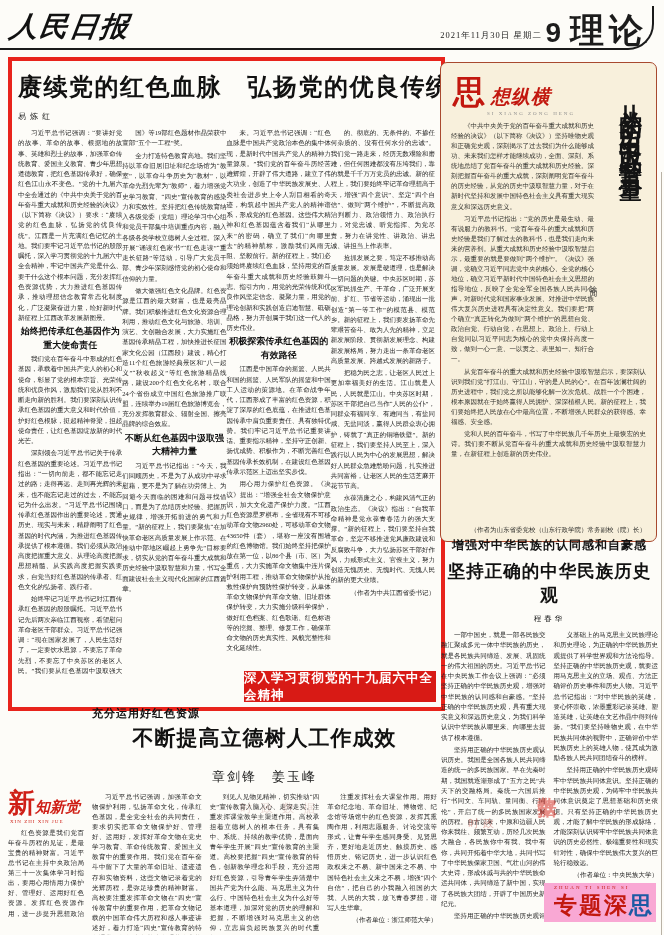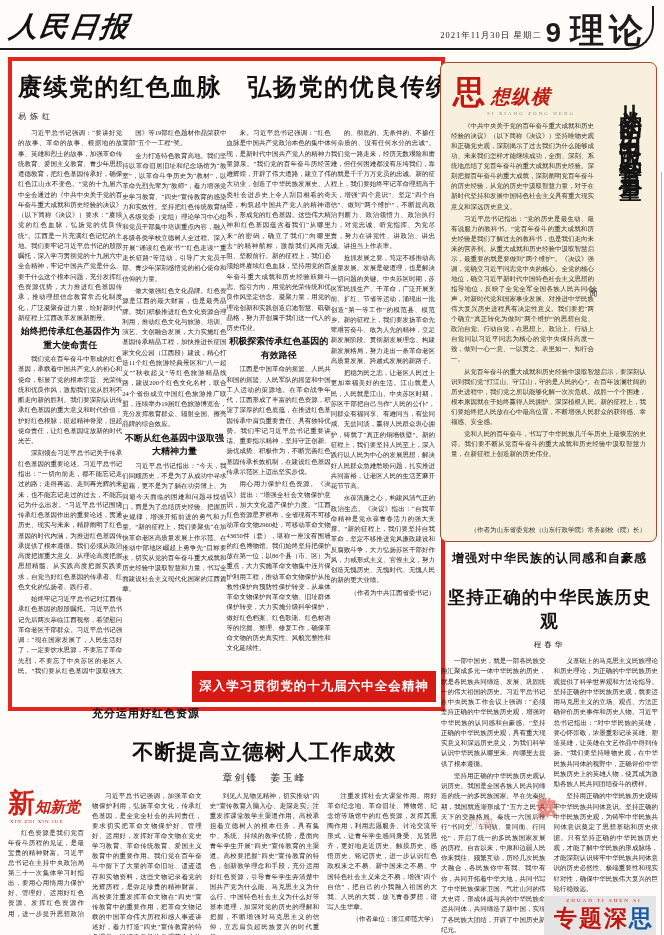--- a/index.html
+++ b/index.html
@@ -15,65 +15,65 @@
   .section-name{font-size:34px;font-weight:900;letter-spacing:5px;}
 
   
   .red-box{position:absolute;left:8px;top:57px;width:417px;height:638px;border:4px solid #e8241c;background:#fdfcf8;padding:4px 6px;}
   .main-title{margin-top:6px;text-align:left;font-size:24px;font-weight:900;letter-spacing:1.5px;white-space:nowrap;font-family:"Liberation Sans","DejaVu Sans",sans-serif;color:#111;}
   .main-author{font-size:8px;margin:8px 0 6px 0;letter-spacing:4px;color:#222;}
   .cols4{display:flex;height:546px;overflow:hidden;}
   .col{flex:1;font-size:6.5px;line-height:1.58;text-align:justify;color:#242424;}
   .col p{margin:0 0 2px 0;text-indent:2em;}
   .subhead{font-size:9px;font-weight:700;text-align:center;margin:7px 4px;line-height:1.5;text-indent:0 !important;color:#111;}
-  .banner{position:absolute;right:5px;bottom:5px;width:244px;height:31px;background:#d81a15;color:#fff;display:flex;align-items:center;justify-content:center;font-size:12.5px;font-weight:700;letter-spacing:1px;z-index:6;box-shadow:-4px -4px 0 0 #fdfcf8;font-family:"Liberation Sans","DejaVu Sans",sans-serif;}
+  .banner{position:absolute;right:5px;bottom:5px;width:192px;height:31px;background:#d81a15;color:#fff;display:flex;align-items:center;justify-content:center;font-size:12.5px;font-weight:700;letter-spacing:1px;z-index:6;box-shadow:-4px -4px 0 0 #fdfcf8;font-family:"Liberation Sans","DejaVu Sans",sans-serif;}
   .attr{text-align:right;text-indent:0 !important;font-size:6.5px;color:#242424;margin-top:3px;}
 
   
   .sxzh{position:absolute;left:440px;top:62px;width:217px;height:480px;background:#f8f0dc;border:1px solid #a8492f;border-radius:7px;padding:8px 10px;box-sizing:border-box;overflow:hidden;}
   .sx-logo{height:50px;margin-left:2px;}
   .sx-big{font-size:32px;font-weight:900;color:#c2180f;}
   .sx-rest{font-size:19px;font-weight:900;font-style:italic;color:#c2180f;letter-spacing:1px;margin-left:6px;}
   .sx-sub{font-size:5px;color:#8d8d8d;letter-spacing:2px;margin-left:34px;margin-top:-4px;}
   .sx-vtitle{position:absolute;top:22px;right:10px;writing-mode:vertical-rl;font-size:23px;font-weight:900;letter-spacing:7px;color:#141414;}
   .sx-author{position:absolute;top:216px;right:58px;writing-mode:vertical-rl;font-size:7.5px;letter-spacing:4px;color:#333;}
   .sx-body{font-size:6.5px;line-height:1.55;text-align:justify;color:#30302c;}
   .sx-top{margin-right:52px;}
   .sx-body p{margin:0 0 2px 0;text-indent:2em;}
   .sx-attr{position:absolute;right:10px;bottom:6px;background:#f8f0dc;font-size:6.5px;color:#30302c;padding-left:6px;}
 
   
-  .ethnic{position:absolute;left:441px;top:550px;width:217px;height:385px;overflow:hidden;}
+  .ethnic{position:absolute;left:441px;top:537px;width:217px;height:385px;overflow:hidden;}
   .eth-kicker{text-align:center;font-size:12px;font-weight:700;letter-spacing:1px;color:#111;}
-  .eth-title{text-align:center;font-size:17.5px;font-weight:900;letter-spacing:1px;margin-top:18px;color:#111;}
+  .eth-title{text-align:center;font-size:17.5px;font-weight:900;letter-spacing:1px;margin-top:5px;color:#111;}
   .eth-author{text-align:center;font-size:7.5px;letter-spacing:3px;margin:7px 0 6px 0;color:#222;font-family:Liberation Serif, serif;}
   .cols2{display:flex;gap:8px;height:312px;overflow:hidden;}
   .ecol{flex:1;font-size:6.5px;line-height:1.58;text-align:justify;color:#242424;}
   .ecol p{margin:0 0 2px 0;text-indent:2em;}
 
-  .zhuanti{position:absolute;right:2px;bottom:0;z-index:7;background:#e5e5e5;padding:2px 2px 1px 10px;text-align:center;}
+  .zhuanti{position:absolute;right:2px;bottom:0;z-index:7;background:#f9a8d4;padding:2px 2px 1px 10px;text-align:left;}
   .zt-sub{font-size:5px;color:#c2180f;letter-spacing:2px;}
   .zt-main{font-size:23px;font-weight:900;letter-spacing:2px;font-family:"Liberation Sans","DejaVu Sans",sans-serif;}
   .zt-red{color:#c2180f;}
   .zt-blue{color:#1d5aa4;}
 
   
   .bottom{position:absolute;left:8px;top:706px;width:429px;height:229px;display:flex;gap:8px;overflow:hidden;}
   .b-left{width:76px;flex:none;}
   .bl-spacer{height:84px;}
   .xz-logo{line-height:1;}
   .xz-big{font-size:27px;font-weight:900;color:#cf1f16;}
   .xz-rest{font-size:15px;font-weight:900;font-style:italic;color:#cf1f16;}
   .xz-sub{font-size:5px;color:#cf1f16;letter-spacing:1px;margin:2px 0 4px 2px;}
   .bl-text{font-size:6.5px;line-height:1.55;text-align:justify;color:#242424;overflow:hidden;height:90px;}
   .bl-text p{margin:0;text-indent:2em;}
   .b-right{flex:1;}
   .b-kicker{text-align:left;font-size:11px;font-weight:700;letter-spacing:1px;color:#111;}
-  .b-title{text-align:center;font-size:21px;font-weight:900;letter-spacing:1px;margin-top:17px;color:#111;}
-  .b-authors{text-align:center;font-size:10px;letter-spacing:2px;margin:5px 0 6px 0;color:#222;}
+  .b-title{text-align:center;font-size:21px;font-weight:900;letter-spacing:1px;margin-top:3px;color:#111;}
+  .b-authors{text-align:center;font-size:13px;letter-spacing:2px;margin:16px 0 6px 0;color:#222;}
   .cols3{display:flex;gap:8px;height:160px;overflow:hidden;}
   .bcol{flex:1;font-size:6.5px;line-height:1.55;text-align:justify;color:#242424;}
   .bcol p{margin:0 0 2px 0;text-indent:2em;}
   .b-attr{text-align:right;text-indent:0 !important;font-size:6.5px;}
 
   
   .page-edge{position:absolute;right:2px;top:172px;bottom:0;width:1px;background:#b9b2a6;}
   .wm-vert{position:absolute;left:534px;top:782px;writing-mode:vertical-rl;font-size:19px;font-weight:700;color:#d22016;opacity:.5;letter-spacing:2px;z-index:8;}
   .wm-horiz{position:absolute;left:468px;top:816px;font-size:11px;color:#c2493f;opacity:.4;letter-spacing:4px;z-index:8;}
   .wm-wide{position:absolute;left:240px;top:800px;font-size:12px;color:#9b4a42;opacity:.2;letter-spacing:9px;z-index:8;}

